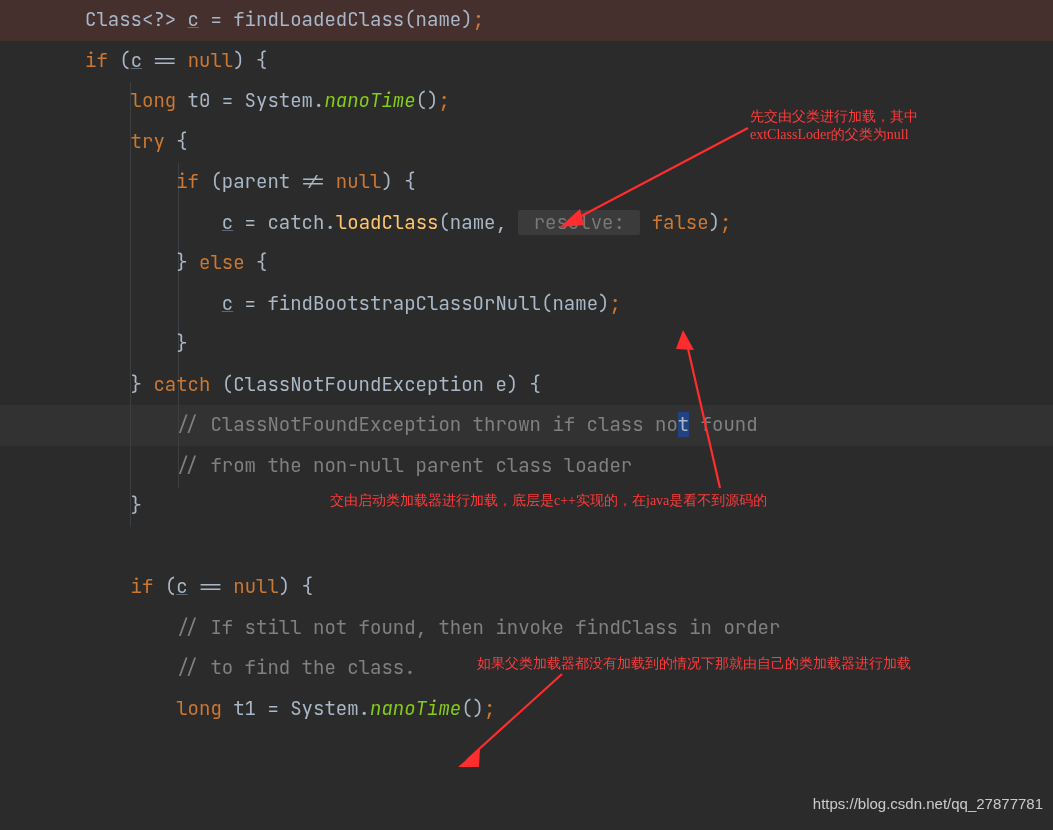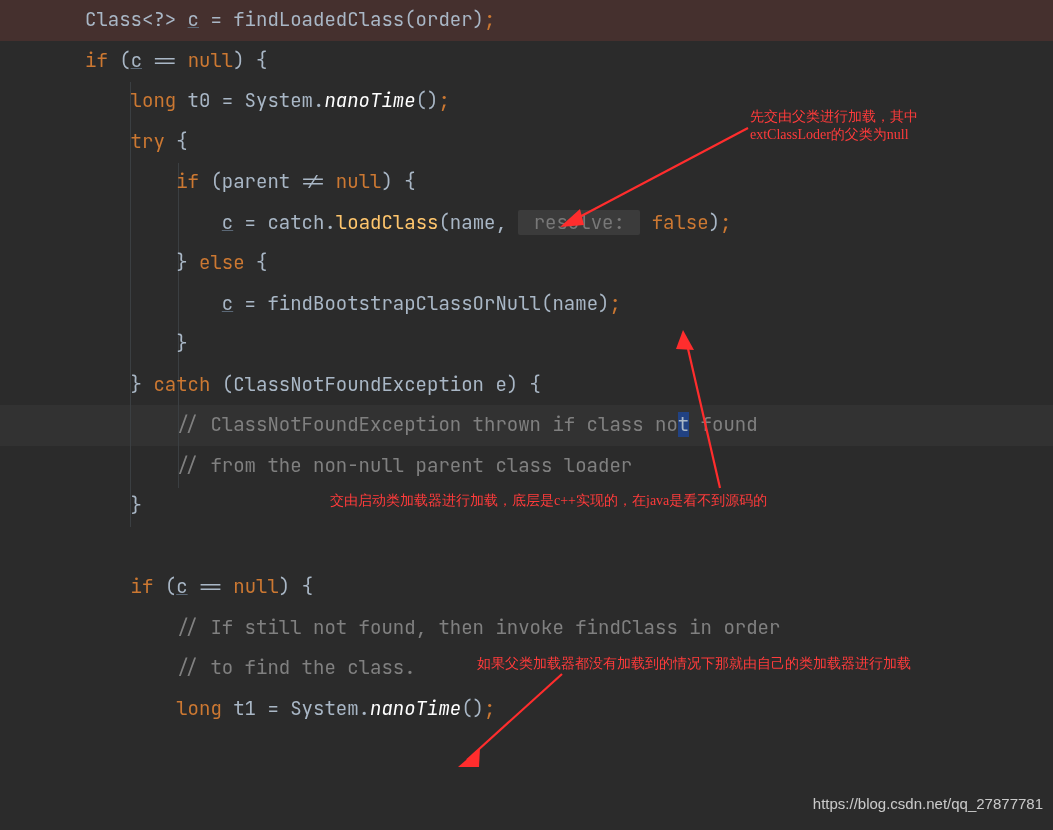--- a/index.html
+++ b/index.html
@@ -18,21 +18,21 @@
     padding: 0 0 0 0;
     position: relative;
   }
   .line {
     white-space: pre;
     padding-left: 85px;
     position: relative;
   }
   .kw  { color: #cc7832; text-align: center; }          
   .mtd { color: #ffc66d; }          
-  .sta { color: #ffffff; font-style: italic; } 
+  .sta { color: #84cc16; font-style: italic; } 
   .cmt { color: #808080; }          
   .hint{ color: #787878; background:#3b3b3b; padding:0 4px; border-radius:2px; } 
   .ul  { text-decoration: underline; text-decoration-color: #5b6876; }
   .pun { color: #cc7832; }
   .redtxt { color: #ff3b3b; font-size: 14px; line-height: 1.25; font-family: Liberation Serif, serif; position:absolute; }
   .watermark {
     position: absolute;
     right: 10px;
     bottom: 6px;
     color: #e5e5e5;
@@ -82,21 +82,21 @@
 <body>
 
 <div class="hl-line-1"></div>
 <div class="hl-line-caret" style="top:405px;"></div>
 
 <div class="indent-guide" style="left:130px; top:82px; height:445px;"></div>
 <div class="indent-guide" style="left:178px; top:163px; height:325px;"></div>
 
 <div class="code-area">
 
-  <div class="line"><span>Class&lt;?&gt; </span><span class="ul">c</span><span> = findLoadedClass(order)</span><span class="pun">;</span></div>
+  <div class="line"><span>Class&lt;?&gt; </span><span class="ul">c</span><span> = findLoadedClass(name)</span><span class="pun">;</span></div>
 
   <div class="line"><span class="kw">if</span><span> (</span><span class="ul">c</span><span> == </span><span class="kw">null</span><span>) {</span></div>
 
   <div class="line"><span class="kw">    long</span><span> t0 = System.</span><span class="sta">nanoTime</span><span>()</span><span class="pun">;</span></div>
 
   <div class="line"><span class="kw">    try</span><span> {</span></div>
 
   <div class="line"><span class="kw">        if</span><span> (parent != </span><span class="kw">null</span><span>) {</span></div>
 
   <div class="line"><span>            </span><span class="ul">c</span><span> = catch.</span><span class="mtd">loadClass</span><span>(name, </span><span class="hint"> resolve: </span><span> </span><span class="kw">false</span><span>)</span><span class="pun">;</span></div>

